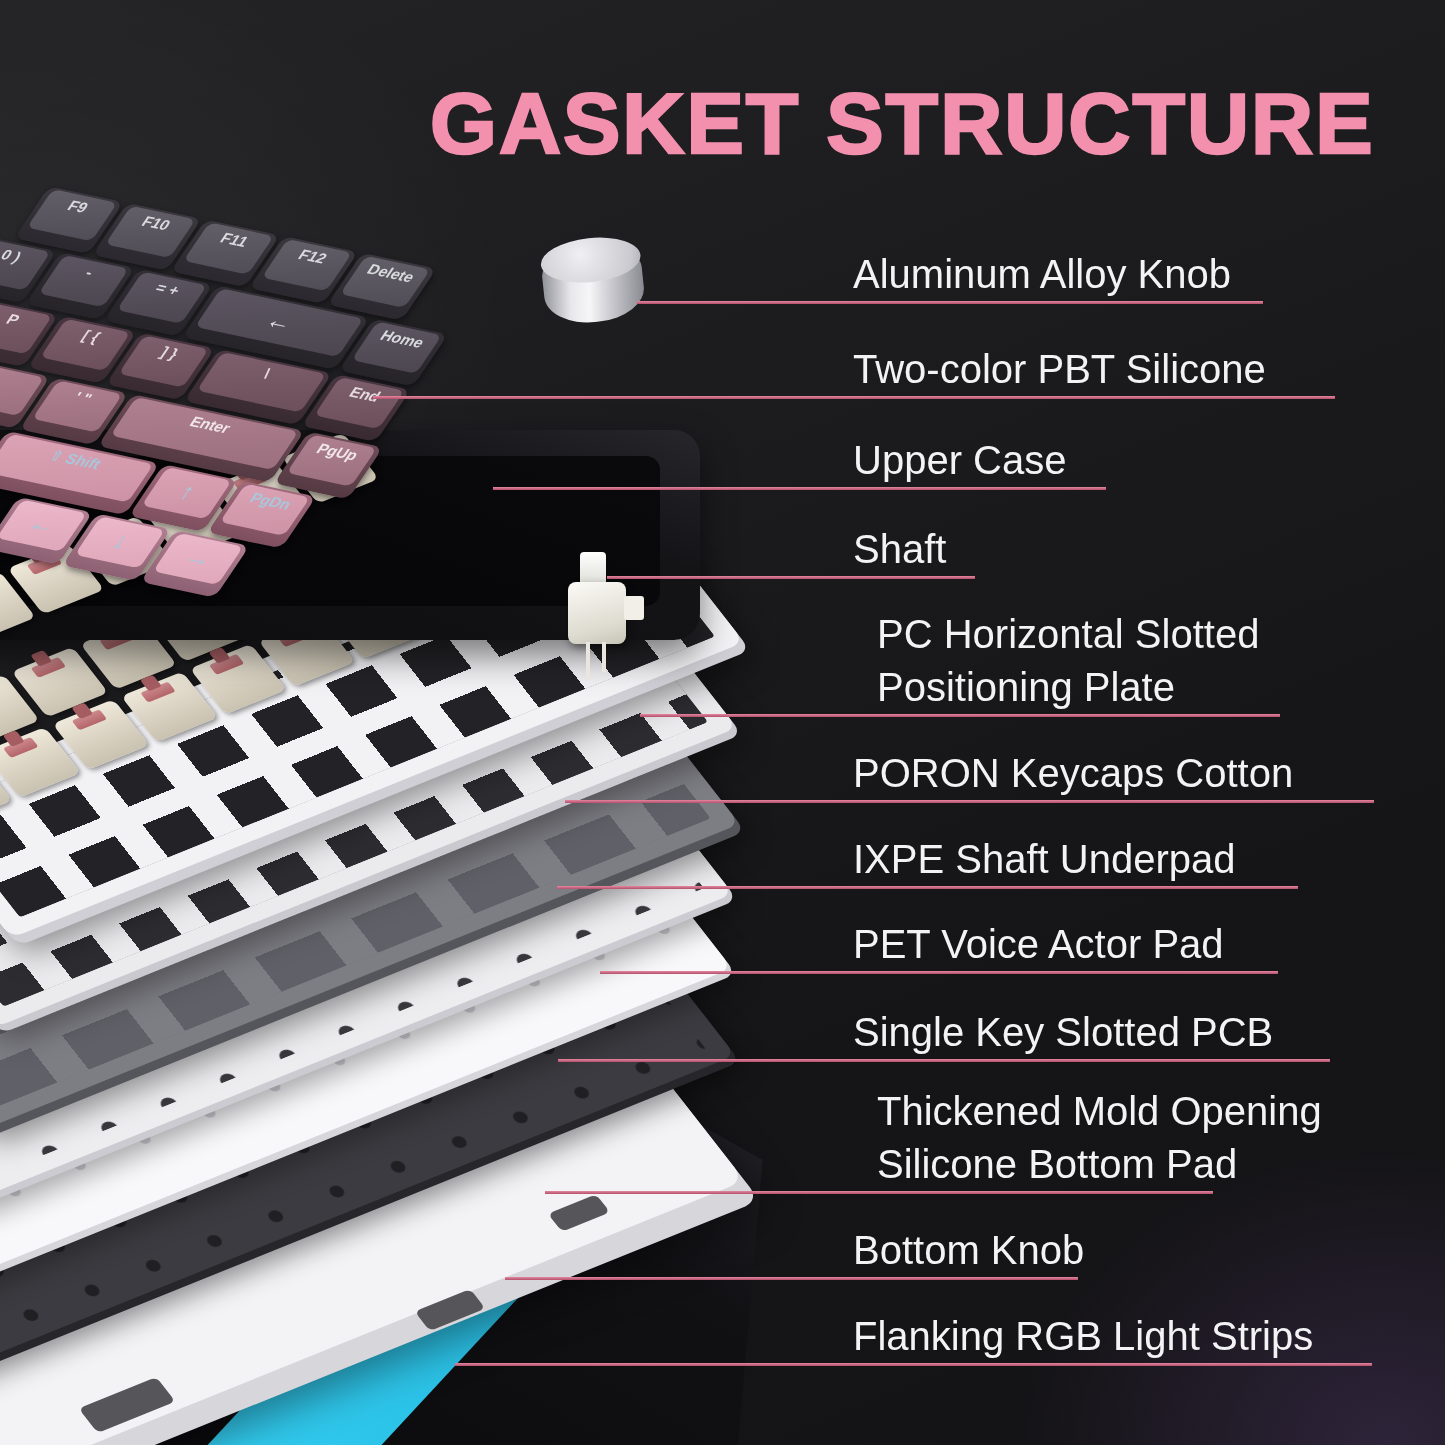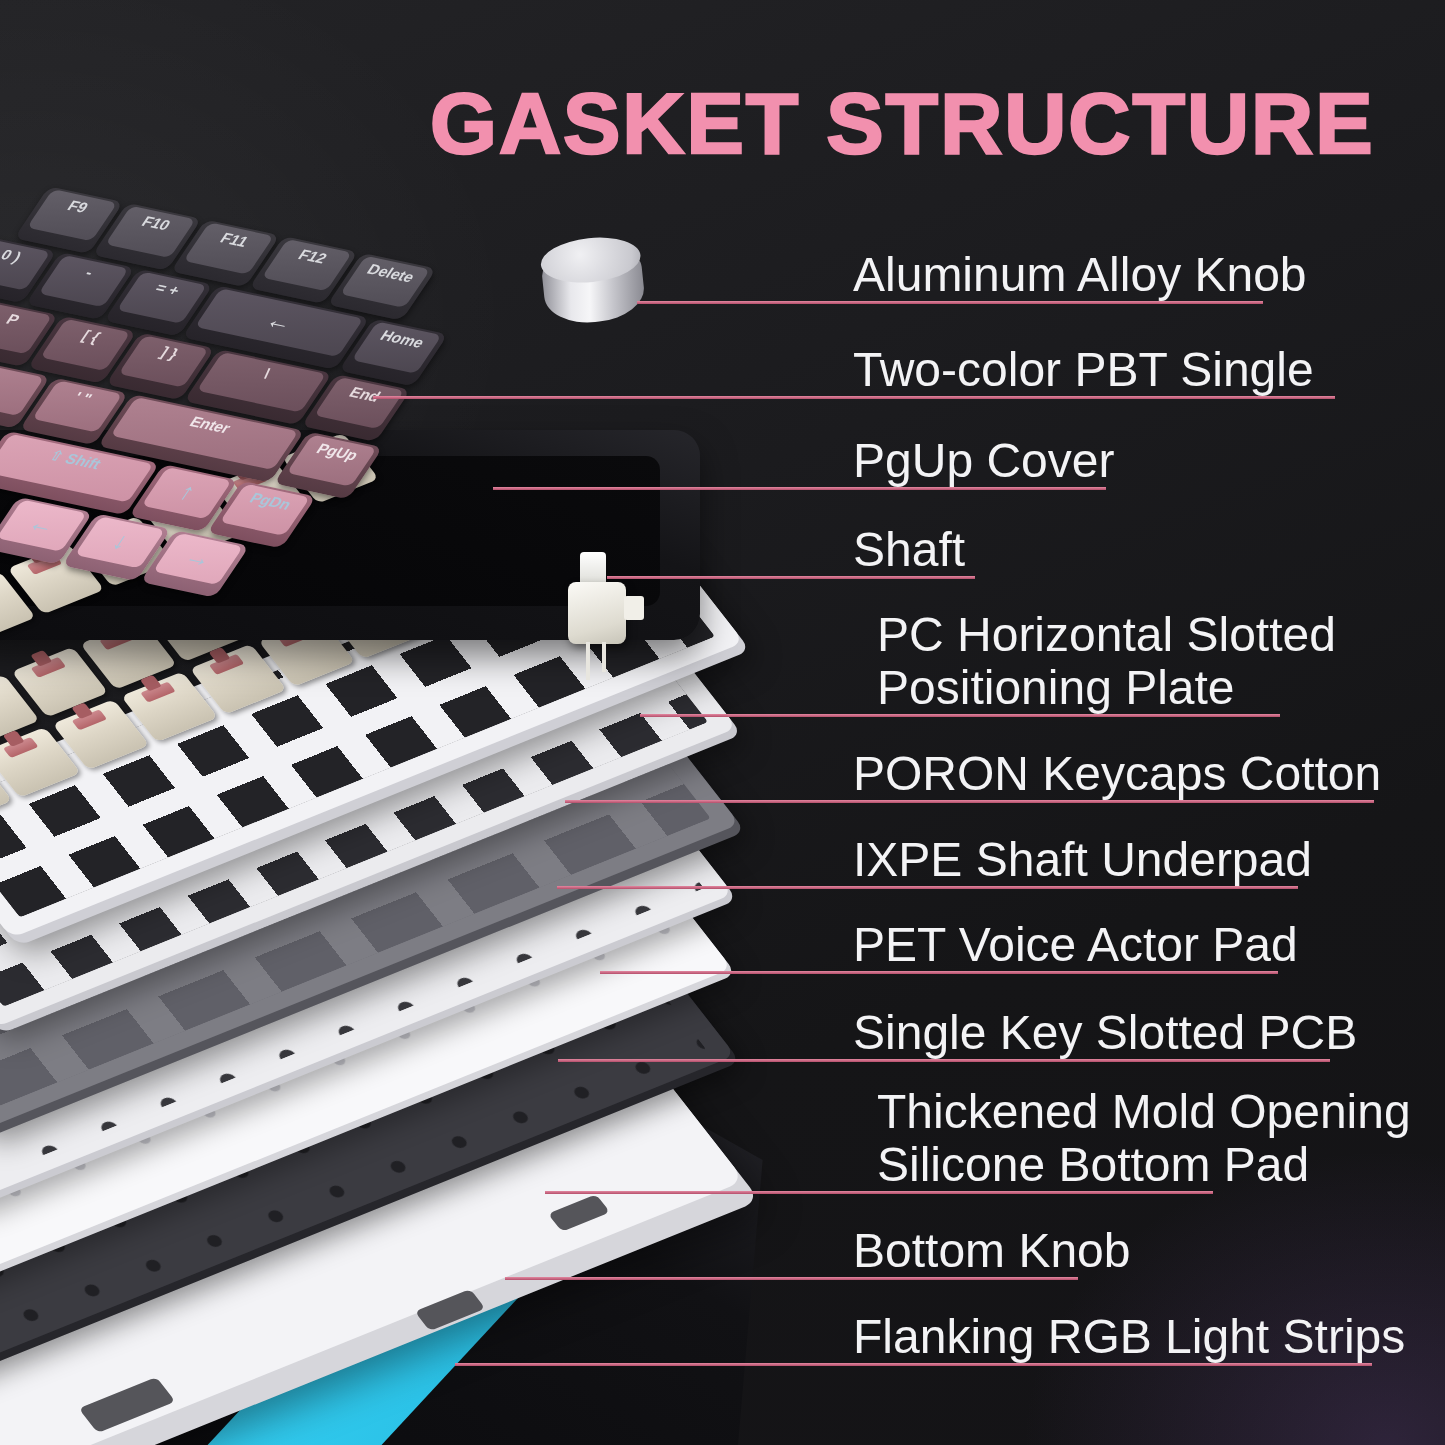--- a/index.html
+++ b/index.html
@@ -18,21 +18,21 @@
     color:#f290ae;-webkit-text-stroke:2.5px #f290ae;white-space:nowrap;
   }
   
   .callout{position:absolute;left:0;top:0;width:0;height:0;}
   .callout .cline{
     position:absolute;height:3px;background:linear-gradient(180deg,#e387a0,#b44f6b);
     top:var(--y);left:var(--x1);width:calc(var(--x2) - var(--x1));z-index:40;
   }
   .callout .txt{
     position:absolute;left:853px;top:calc(var(--y) - 53px);z-index:41;
-    color:#f3f3f5;font-size:48px;line-height:53px;white-space:nowrap;
+    color:#f3f3f5;font-size:40px;line-height:53px;white-space:nowrap;
   }
   .callout.two .txt{top:calc(var(--y) - 106px);margin-left:24px;}
   .callout .l2:empty{display:none;}
   
   .kb{position:absolute;inset:0;z-index:10;}
   .tilt-top{transform:rotate(12deg) skewX(-22deg);transform-origin:0 0;}
   .tilt-low{transform:rotate(-22deg) skewX(16deg);}
   
   .keycaps{position:absolute;left:10px;top:178px;width:720px;z-index:26;}
   .krow{display:flex;gap:4px;height:58px;margin-bottom:4px;}
@@ -287,27 +287,27 @@
 
   <div class="callout" style="--y:301px;--x1:637px;--x2:1263px">
     <div class="cline"></div>
     <div class="txt">
         <div class="l1">Aluminum Alloy Knob</div>
       </div>
   </div>
   <div class="callout" style="--y:396px;--x1:373px;--x2:1335px">
     <div class="cline"></div>
     <div class="txt">
-        <div class="l1">Two-color PBT Single</div>
+        <div class="l1">Two-color PBT Silicone</div>
       </div>
   </div>
   <div class="callout" style="--y:487px;--x1:493px;--x2:1106px">
     <div class="cline"></div>
     <div class="txt">
-        <div class="l1">PgUp Cover</div>
+        <div class="l1">Upper Case</div>
       </div>
   </div>
   <div class="callout" style="--y:576px;--x1:607px;--x2:975px">
     <div class="cline"></div>
     <div class="txt">
         <div class="l1">Shaft</div>
       </div>
   </div>
   <div class="callout two" style="--y:714px;--x1:640px;--x2:1280px">
     <div class="cline"></div>

